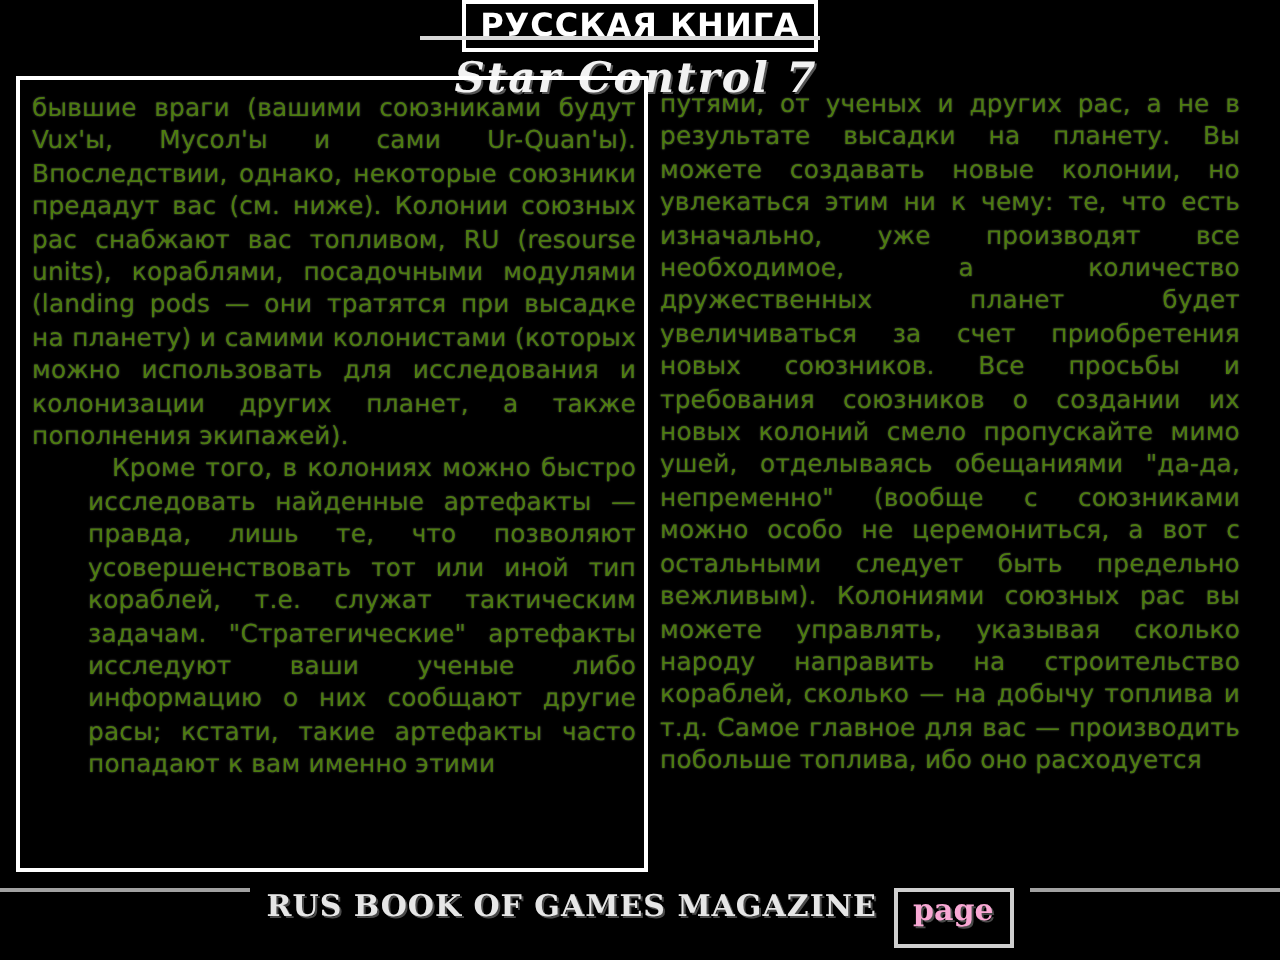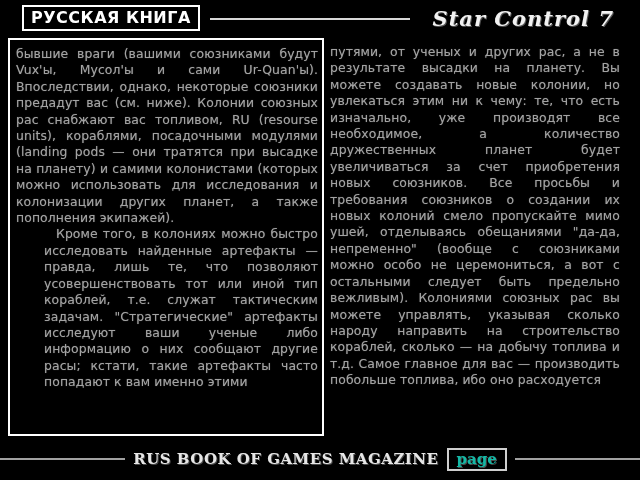--- a/index.html
+++ b/index.html
@@ -28,20 +28,21 @@
     position: absolute;
     left: 0;
     top: 0;
     width: 640px;
     height: 36px;
     display: flex;
     align-items: center;
     justify-content: space-between;
     padding: 0 22px;
     box-sizing: border-box;
+    flex-direction: column;
   }
   .header-left {
     display: flex;
     align-items: center;
     gap: 4px;
   }
   .header-magazine {
     font-family: "DejaVu Sans", sans-serif;
     font-weight: bold;
     font-size: 16px;
@@ -96,42 +97,41 @@
     width: 316px;
   }
   .col-right {
     width: 300px;
   }
   .para {
     font-family: "DejaVu Sans", sans-serif;
     font-size: 12.4px;
     line-height: 16.4px;
     text-align: justify;
-    color: #a3a3a3;
+    color: #4d7c0f;
     margin: 0;
     letter-spacing: 0.1px;
     text-shadow: 0 0 1px rgba(255,255,255,0.35);
   }
   .para + .para {
     margin-top: 0;
     margin-left: 28px;
   }
   .indent {
     text-indent: 12px;
   }
 
   
   .footer {
     position: absolute;
     left: 0;
     bottom: 6px;
     width: 640px;
     height: 30px;
     display: flex;
-    align-items: center;
     justify-content: center;
     gap: 8px;
   }
   .footer-dash {
     flex: 1 1 auto;
     height: 2px;
     background: #bdbdbd;
     max-width: 150px;
     opacity: 0.85;
   }
@@ -141,21 +141,21 @@
     font-size: 15px;
     letter-spacing: 0.5px;
     color: #e6e6e6;
     text-shadow: 1px 1px 0 #4a4a4a;
     white-space: nowrap;
   }
   .footer-page {
     font-family: "DejaVu Serif", serif;
     font-weight: bold;
     font-size: 15px;
-    color: #14b8a6;
+    color: #f9a8d4;
     border: 2px solid #cfcfcf;
     padding: 0px 8px 1px 8px;
     text-shadow: 1px 1px 0 #4a4a4a;
   }
 </style>
 </head>
 <body>
 
 <div class="page">
 

